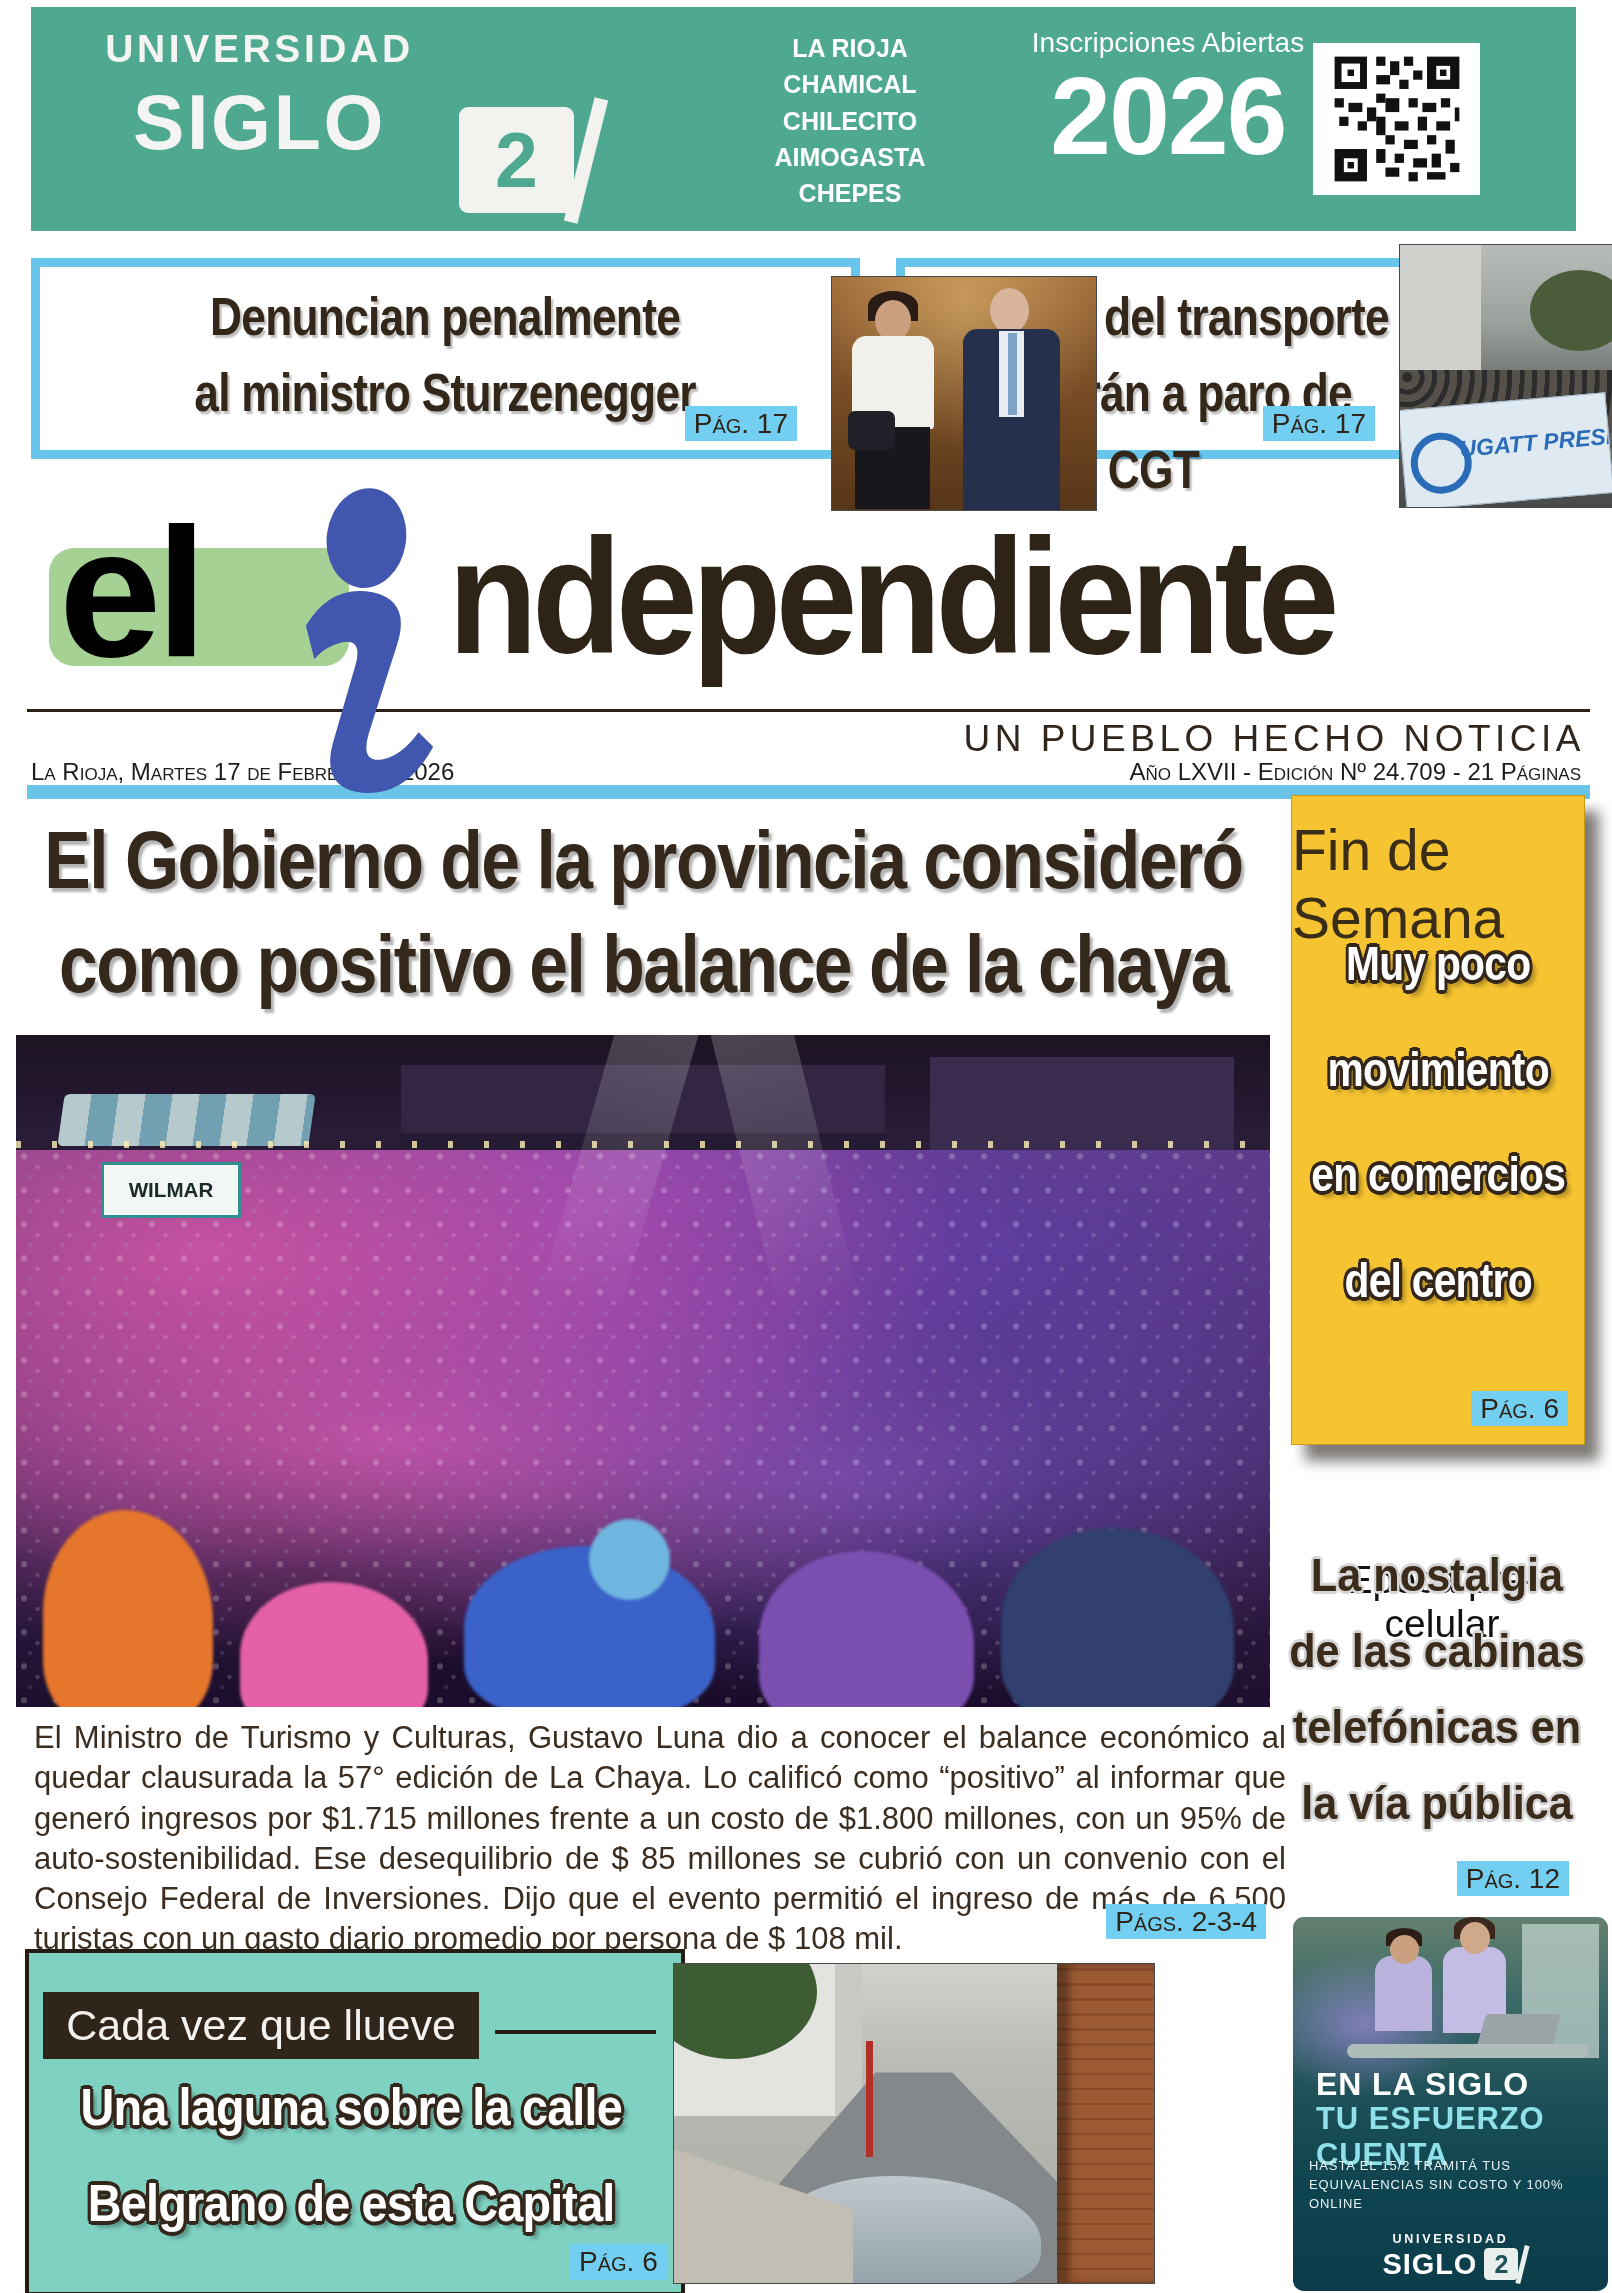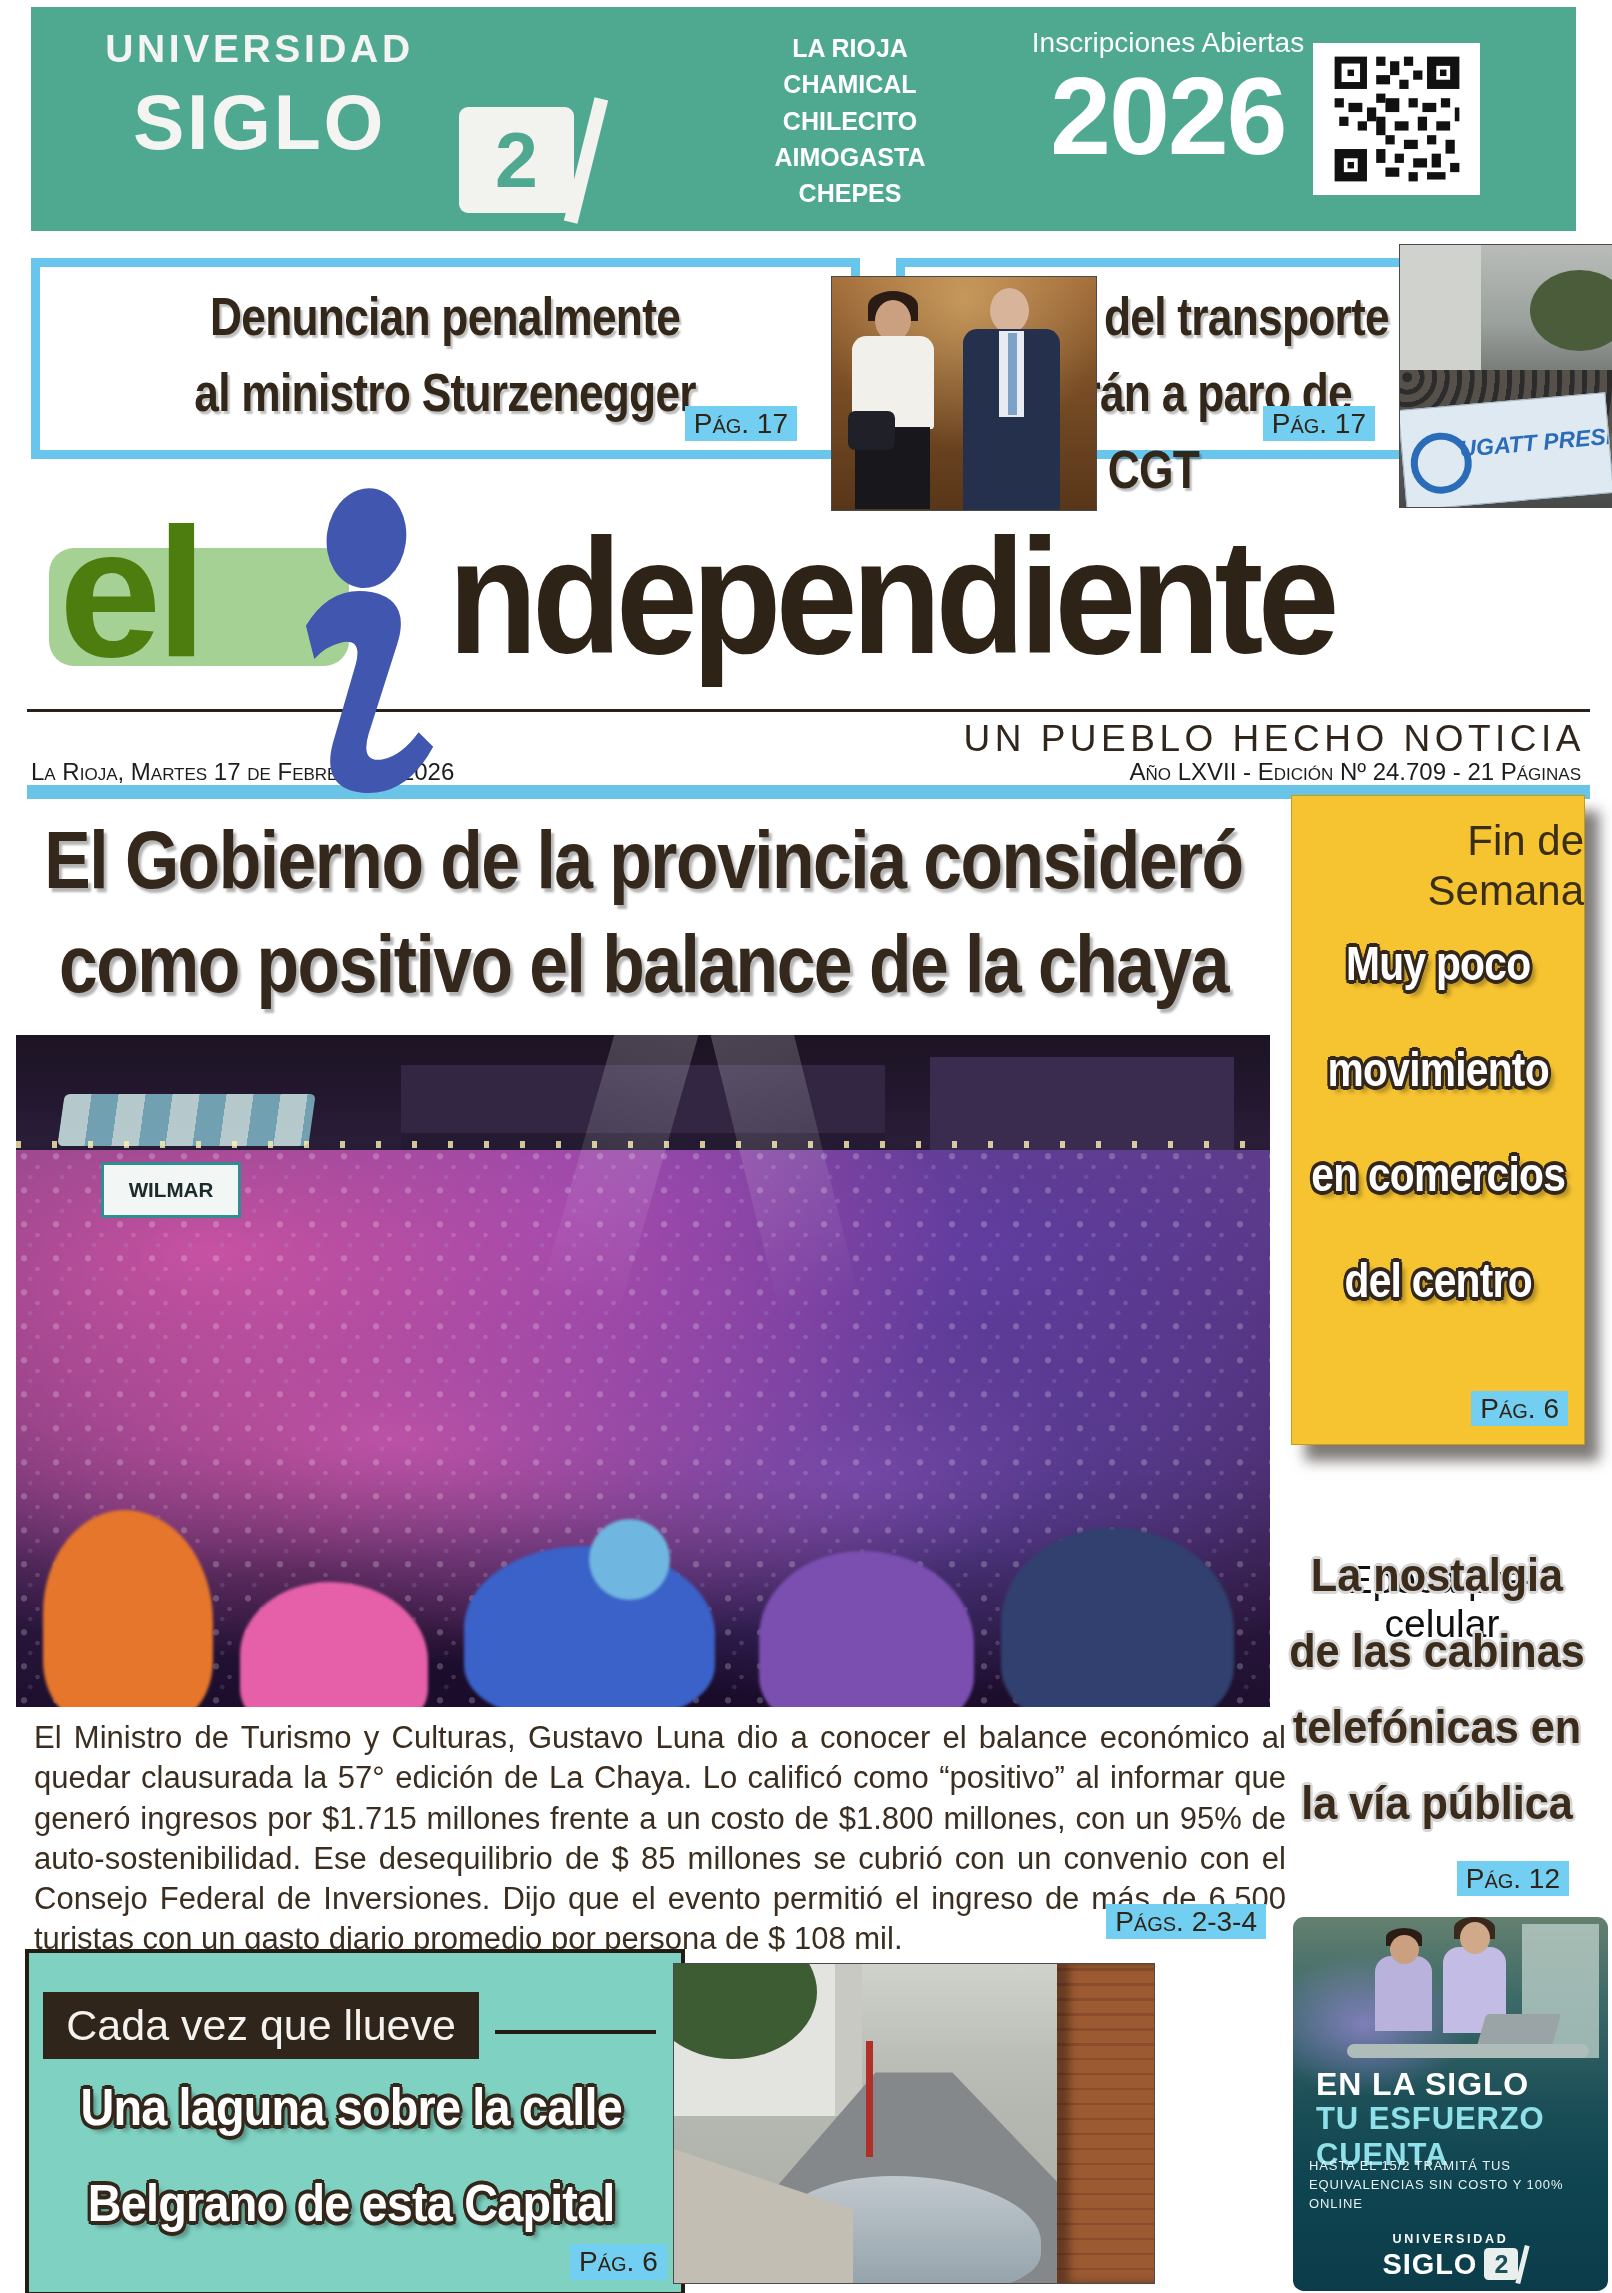--- a/index.html
+++ b/index.html
@@ -61,41 +61,41 @@
   .p2-crowd{position:absolute;left:0;top:125px;width:100%;height:63px;
             background:repeating-radial-gradient(circle at 7.2px 7.2px,#2c2c2c 0 4.5px,#55504a 5.4px 12.5px);}
   .p2-banner{position:absolute;left:1.8px;bottom:5.4px;width:206px;height:99px;background:#dfe9f2;
              transform:rotate(-5deg);border:0.9px solid #9fb4c4;overflow:hidden;}
   .p2-banner .circ{position:absolute;left:7.2px;top:25px;width:47px;height:47px;border:7.2px solid #2b6cb8;border-radius:50%;}
   .p2-banner .txt{position:absolute;left:57px;top:30px;font-weight:bold;font-style:italic;
                   font-size:23px;color:#2b6cb8;white-space:nowrap;}
 
   
   .mast-green{position:absolute;left:49px;top:548px;width:300px;height:118px;background:#a6d195;border-radius:25px;}
-  .mast-el{position:absolute;left:59px;top:500px;font-size:184px;font-weight:bold;color:#4d7c0f;
+  .mast-el{position:absolute;left:59px;top:500px;font-size:184px;font-weight:bold;color:#000000;
            line-height:1;letter-spacing:-5.4px;}
   .mast-i{position:absolute;left:244px;top:488px;width:224px;height:313px;z-index:3;}
   .mast-rest{position:absolute;left:448px;top:515px;font-size:163px;font-weight:bold;color:#2e2317;
              line-height:1;letter-spacing:-6.3px;transform:scaleX(0.9);transform-origin:top left;z-index:2;}
   .mast-line{position:absolute;left:27px;top:709px;width:1563px;height:2.7px;background:#2a2118;z-index:1;}
   .tagline{position:absolute;right:27px;top:718px;font-size:37px;letter-spacing:4.5px;color:#31261c;z-index:4;}
   .dateline{position:absolute;left:31px;top:758px;font-size:24px;font-variant:small-caps;color:#1c1c1c;}
   .editionline{position:absolute;right:31px;top:758px;font-size:24px;font-variant:small-caps;color:#1c1c1c;}
   .cyan-bar{position:absolute;left:27px;top:785px;width:1563px;height:14.3px;background:#6ac4e8;}
 
   
   .main-head{position:absolute;left:0;top:808px;width:1514px;text-align:center;font-weight:bold;
              font-size:82px;line-height:1.27;letter-spacing:-1.8px;color:#33281b;
              transform:scaleX(0.85);transform-origin:top left;
              text-shadow:3.6px 3.6px 2.7px rgba(0,0,0,0.3);}
 
   
   .weekend{position:absolute;left:1291px;top:795px;width:292px;height:648px;background:#f7c431;
            box-shadow:14.3px 16px 12.5px rgba(20,15,10,0.55);border:0.9px solid #c79c14;}
-  .wk-kicker{position:absolute;left:0;top:19.7px;width:100%;text-align:right;font-size:42px;
+  .wk-kicker{position:absolute;left:0;top:19.7px;width:100%;text-align:left;font-size:57px;
              line-height:1.2;color:#3a2e18;}
   .wk-head{position:absolute;left:0;top:115px;width:344px;text-align:center;font-weight:bold;
            font-size:48px;line-height:2.2;letter-spacing:-0.9px;
            transform:scaleX(0.85);transform-origin:top left;}
   .outline-dark{color:#fff;
      text-shadow:3.6px 0 0 #33261a,-3.6px 0 0 #33261a,0 3.6px 0 #33261a,0 -3.6px 0 #33261a,
                  2.7px 2.7px 0 #33261a,-2.7px 2.7px 0 #33261a,2.7px -2.7px 0 #33261a,-2.7px -2.7px 0 #33261a,
                  6.3px 6.3px 5.4px rgba(0,0,0,0.35);}
   .wk-pag{position:absolute;right:16px;bottom:18px;}
 

